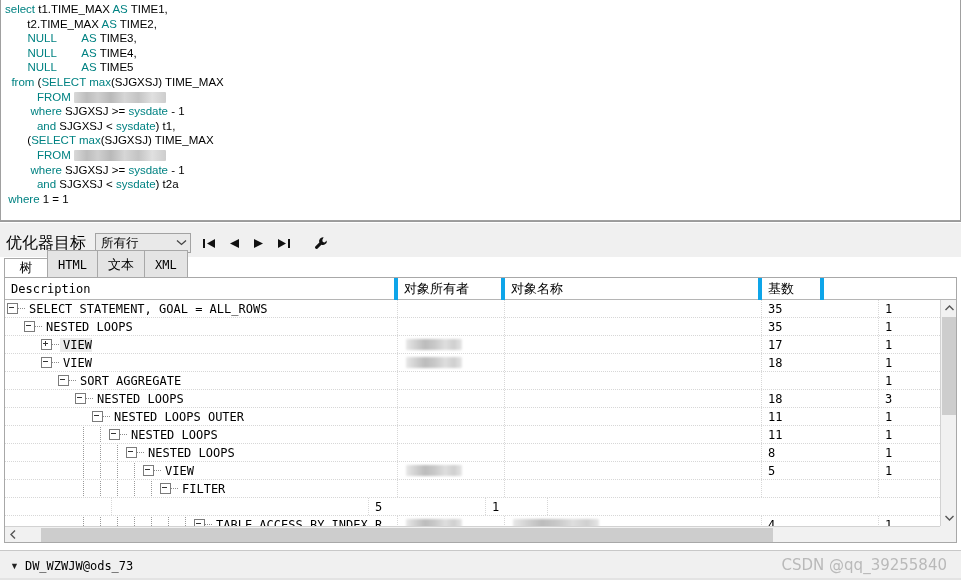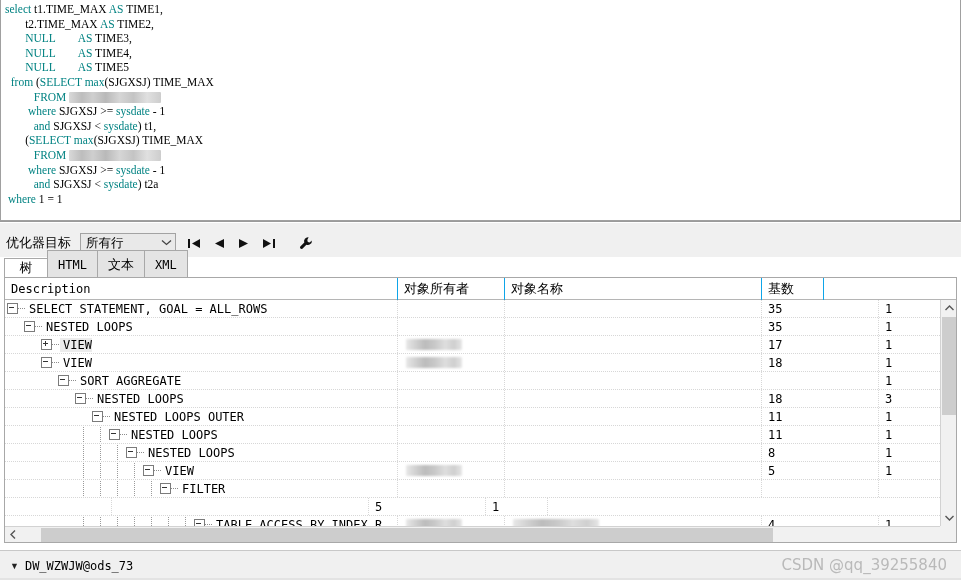--- a/index.html
+++ b/index.html
@@ -18,21 +18,21 @@
     border:1px solid #9a9a9a;border-top:none;border-left:none;border-right:none;
     overflow:hidden;
   }
   .editor-inner{
     position:absolute;left:0;top:0;right:0;bottom:0;
     border:1px solid #a0a0a0;border-top:0;
     box-sizing:border-box;
     padding:2px 0 0 4px;
   }
   .code{
-    font-family:Liberation Serif, serif;
+    font-family:Liberation Sans, sans-serif;
     font-size:11.5px;line-height:14.6px;white-space:pre;
   }
   .code .kw{color:#008282;}
   .code .pl{color:#000;}
   .redact{
     display:inline-block;vertical-align:-2px;
     height:11px;border-radius:1px;
     background:linear-gradient(90deg,#d9d9d9 0%,#bdbdbd 14%,#cfcfcf 26%,#b9b9b9 40%,#d6d6d6 55%,#c4c4c4 70%,#e0e0e0 85%,#cdcdcd 100%);
     filter:blur(0.7px);
   }
@@ -42,21 +42,21 @@
     position:absolute;left:0;top:222px;width:961px;height:7px;
     background:#f0f0f0;border-top:1px solid #ffffff;border-bottom:1px solid #c8c8c8;
   }
 
   
   .toolbar{
     position:absolute;left:0;top:229px;width:961px;height:28px;
     background:#f0f0f0;display:flex;align-items:center;padding-left:6px;
     box-sizing:border-box;
   }
-  .tb-label{font-size:13px;color:#000;margin-right:9px;font-family:Liberation Sans, sans-serif;}
+  .tb-label{font-size:16px;color:#000;margin-right:9px;font-family:Liberation Sans, sans-serif;}
   .combo{
     width:96px;height:20px;background:#e9e9e9;
     border:1px solid #a3a3a3;box-sizing:border-box;
     display:flex;align-items:center;justify-content:space-between;
     padding:0 3px 0 5px;font-size:12.5px;
     font-family:"DejaVu Sans","Liberation Sans",sans-serif;
   }
   .combo .chev{font-size:9px;color:#333;}
   .navbtns{display:flex;align-items:center;margin-left:10px;gap:10px;}
   .navbtn{width:15px;height:15px;display:flex;align-items:center;justify-content:center;}
@@ -86,21 +86,21 @@
     background:#fff;border:1px solid #a8a8a8;box-sizing:border-box;
     overflow:hidden;
   }
   .ghead{
     position:absolute;left:0;top:0;width:100%;height:22px;
     background:#fff;border-bottom:1px solid #b5b5b5;box-sizing:border-box;
     display:flex;
   }
   .gh{
     height:22px;box-sizing:border-box;display:flex;align-items:center;
-    padding-left:6px;border-right:1px solid #0ea5e9;
+    padding-left:6px;border-right:4px solid #0ea5e9;
     font-size:13px;font-family:"DejaVu Sans","Liberation Sans",sans-serif;
     color:#000;white-space:nowrap;overflow:hidden;
   }
   .gh.mono{font-family:"DejaVu Sans Mono","Liberation Mono",monospace;font-size:12px;}
   .gbody{position:absolute;left:0;top:22px;right:0;bottom:0;overflow:hidden;}
   .grow{
     height:18px;display:flex;box-sizing:border-box;
     border-bottom:1px dotted #d7d7d7;
   }
   .gc{

